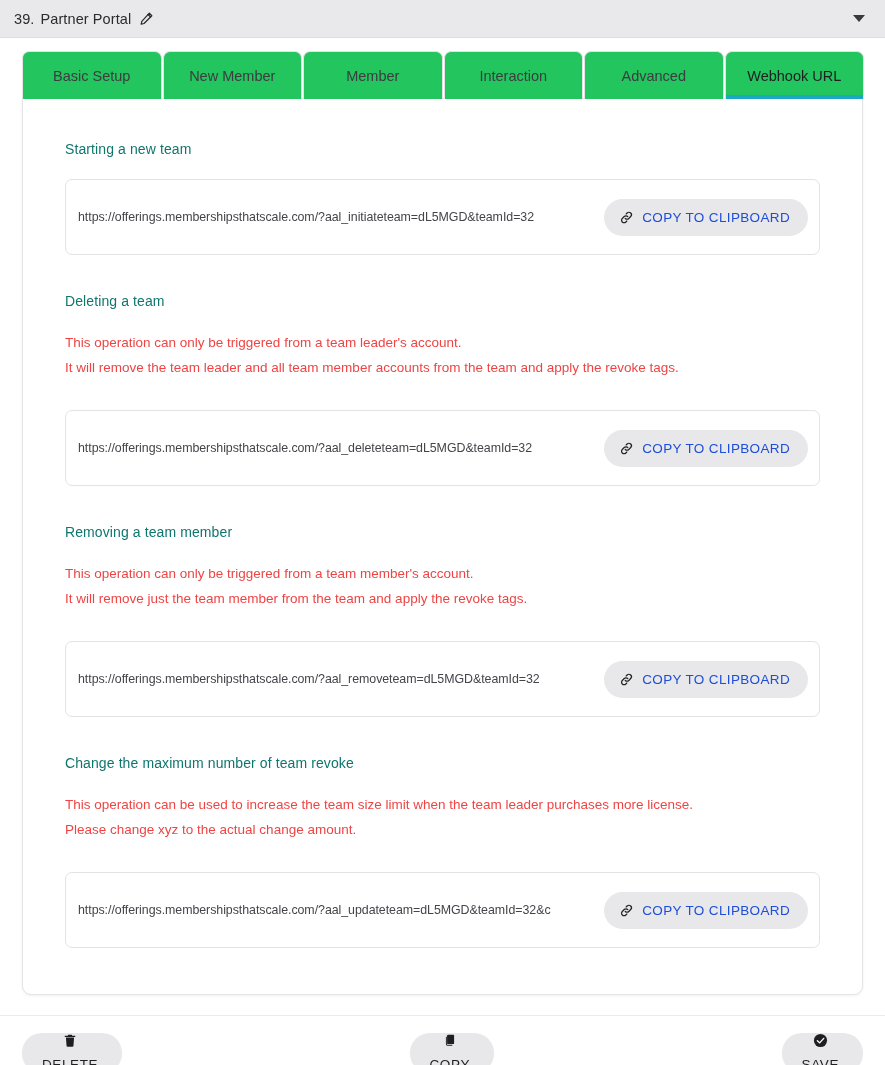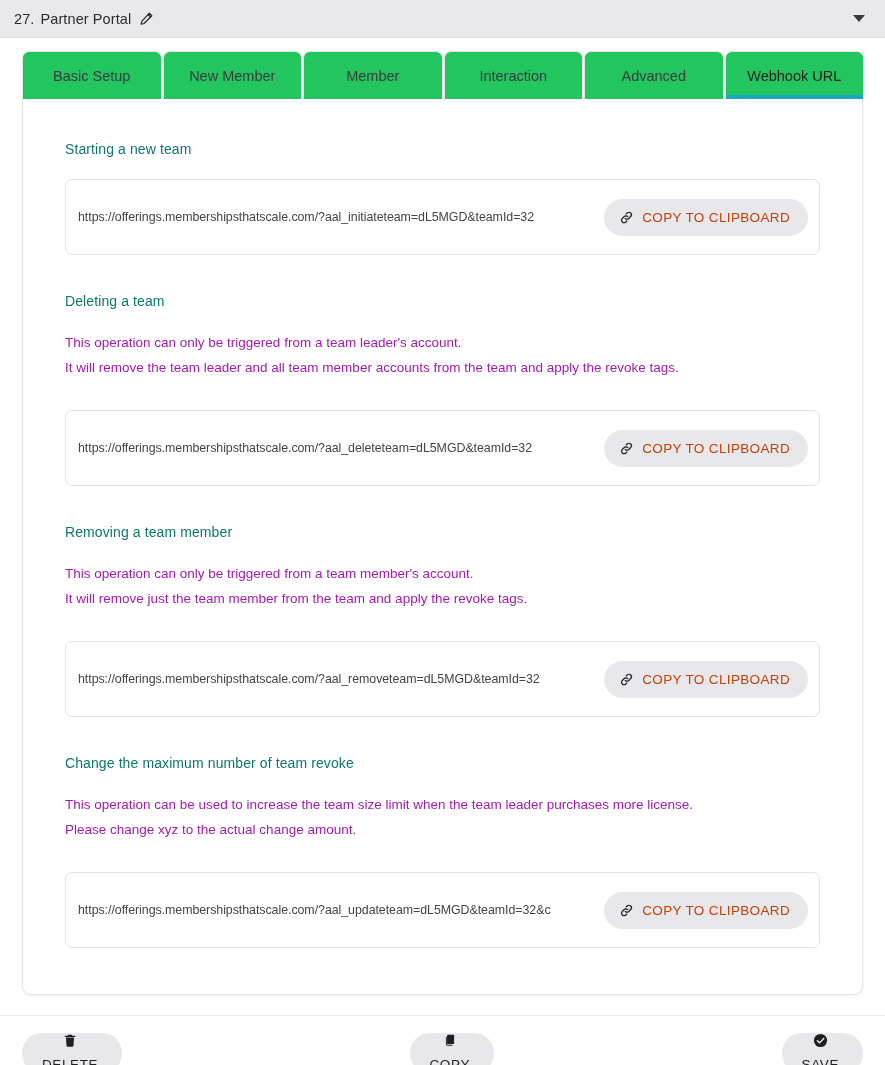--- a/index.html
+++ b/index.html
@@ -111,21 +111,21 @@
   .section-title {
     font-size: 14px;
     font-weight: 400;
     color: #0f766e;
     letter-spacing: 0.1px;
     margin-bottom: 22px;
   }
   .section-desc {
     font-size: 13.5px;
     line-height: 24px;
-    color: #a21caf;
+    color: #ef4444;
     margin-bottom: 6px;
   }
   .section-desc.block { margin-bottom: 30px; }
   .section-desc p { margin: 0 0 1px 0; }
 
   .url-row {
     display: flex;
     align-items: center;
     justify-content: space-between;
     height: 76px;
@@ -146,21 +146,21 @@
   .copy-btn {
     flex: 0 0 auto;
     display: inline-flex;
     align-items: center;
     gap: 8px;
     height: 37px;
     padding: 0 18px 0 15px;
     border: none;
     border-radius: 19px;
     background: #e8e8ea;
-    color: #c2410c;
+    color: #1d4ed8;
     font-family: "Liberation Sans", sans-serif;
     font-size: 13.5px;
     letter-spacing: 0.35px;
     cursor: pointer;
     margin-left: 8px;
   }
 
   
   .footer {
     display: flex;
@@ -195,21 +195,21 @@
 
   svg { display: block; }
 </style>
 </head>
 <body>
 
 <div class="app">
 
   <div class="header">
     <div class="header-title">
-      <span class="idx">27.</span><span>Partner Portal</span>
+      <span class="idx">39.</span><span>Partner Portal</span>
     </div>
     <span class="edit-icon">
       <svg width="15" height="15" viewBox="0 0 24 24" fill="none" stroke="#2b2b2e" stroke-width="2" stroke-linecap="round" stroke-linejoin="round">
         <path d="M16.5 3.5 L20.5 7.5 L8 20 L3.5 21 L4.5 16.5 Z"></path>
         <path d="M14.5 5.5 L18.5 9.5"></path>
       </svg>
     </span>
     <div class="header-spacer"></div>
     <div class="caret-down"></div>
   </div>

